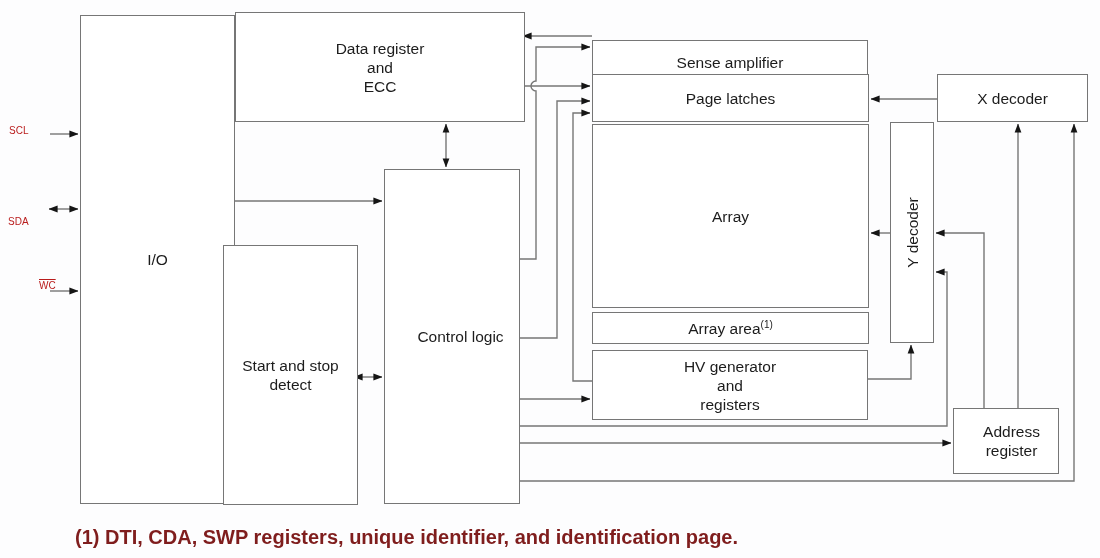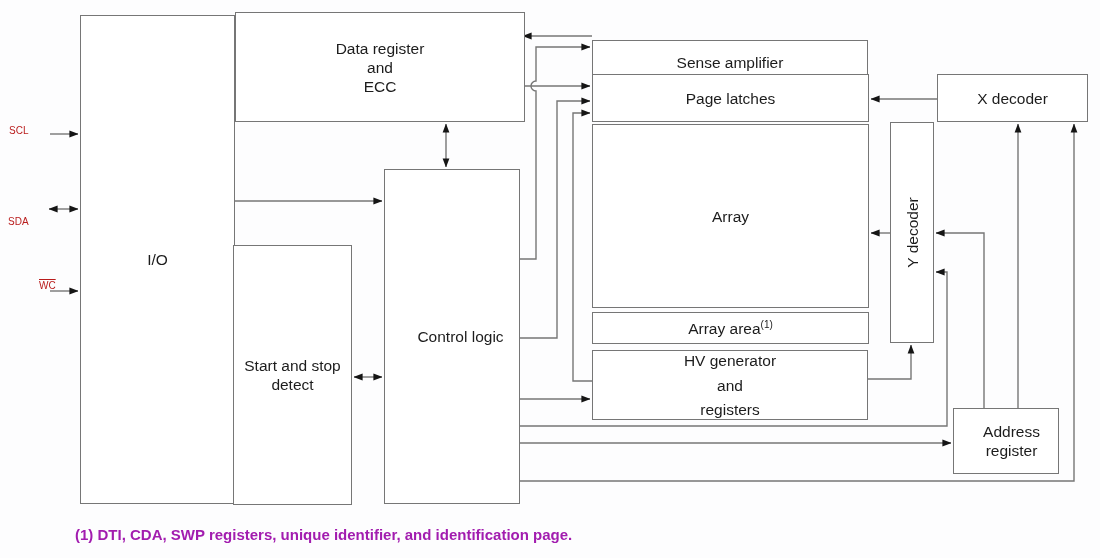--- a/index.html
+++ b/index.html
@@ -38,23 +38,23 @@
   .sig{
     position:absolute;
     font-size:10px;
     color:#b91c1c;
     white-space:nowrap;
   }
   .ol{text-decoration:overline;}
   #footnote{
     position:absolute;
     left:75px;top:526px;
-    font-size:15px;
+    font-size:20px;
     font-weight:bold;
-    color:#a21caf;
+    color:#7f1d1d;
     white-space:nowrap;
   }
 </style>
 </head>
 <body>
 
 <div id="stage">
 
   <svg id="wires" width="1100" height="558" viewBox="0 0 1100 558">
     <defs>
@@ -97,21 +97,21 @@
   <div class="box" style="left:80px;top:15px;width:155px;height:489px;text-align:right;">
     <div class="ln">I/O</div>
   </div>
 
   <div class="box" style="left:235px;top:12px;width:290px;height:110px;">
     <div class="ln">Data register</div>
     <div class="ln">and</div>
     <div class="ln">ECC</div>
   </div>
 
-  <div class="box" style="left:233px;top:245px;width:119px;height:260px;">
+  <div class="box" style="left:223px;top:245px;width:135px;height:260px;">
     <div class="ln">Start and stop</div>
     <div class="ln">detect</div>
   </div>
 
   <div class="box" style="left:384px;top:169px;width:136px;height:335px;padding-left:17px;">
     <div class="ln">Control logic</div>
   </div>
 
   <div class="box" style="left:592px;top:13px;width:276px;height:44px;margin-top:27px;">
     <div class="ln">Sense amplifier</div>
@@ -122,21 +122,21 @@
   </div>
 
   <div class="box" style="left:592px;top:74px;width:277px;height:48px;">
     <div class="ln">Page latches</div>
   </div>
 
   <div class="box" style="left:592px;top:312px;width:277px;height:32px;">
     <div class="ln"><span>Array area</span><sup class="fnref">(1)</sup></div>
   </div>
 
-  <div class="box" style="left:592px;top:350px;width:276px;height:70px;justify-content:space-between;">
+  <div class="box" style="left:592px;top:350px;width:276px;height:70px;">
     <div class="ln">HV generator</div>
     <div class="ln">and</div>
     <div class="ln">registers</div>
   </div>
 
   <div class="box" style="left:937px;top:74px;width:151px;height:48px;text-align:center;">
     <div class="ln">X decoder</div>
   </div>
 
   <div class="box" style="left:890px;top:122px;width:44px;height:221px;">

